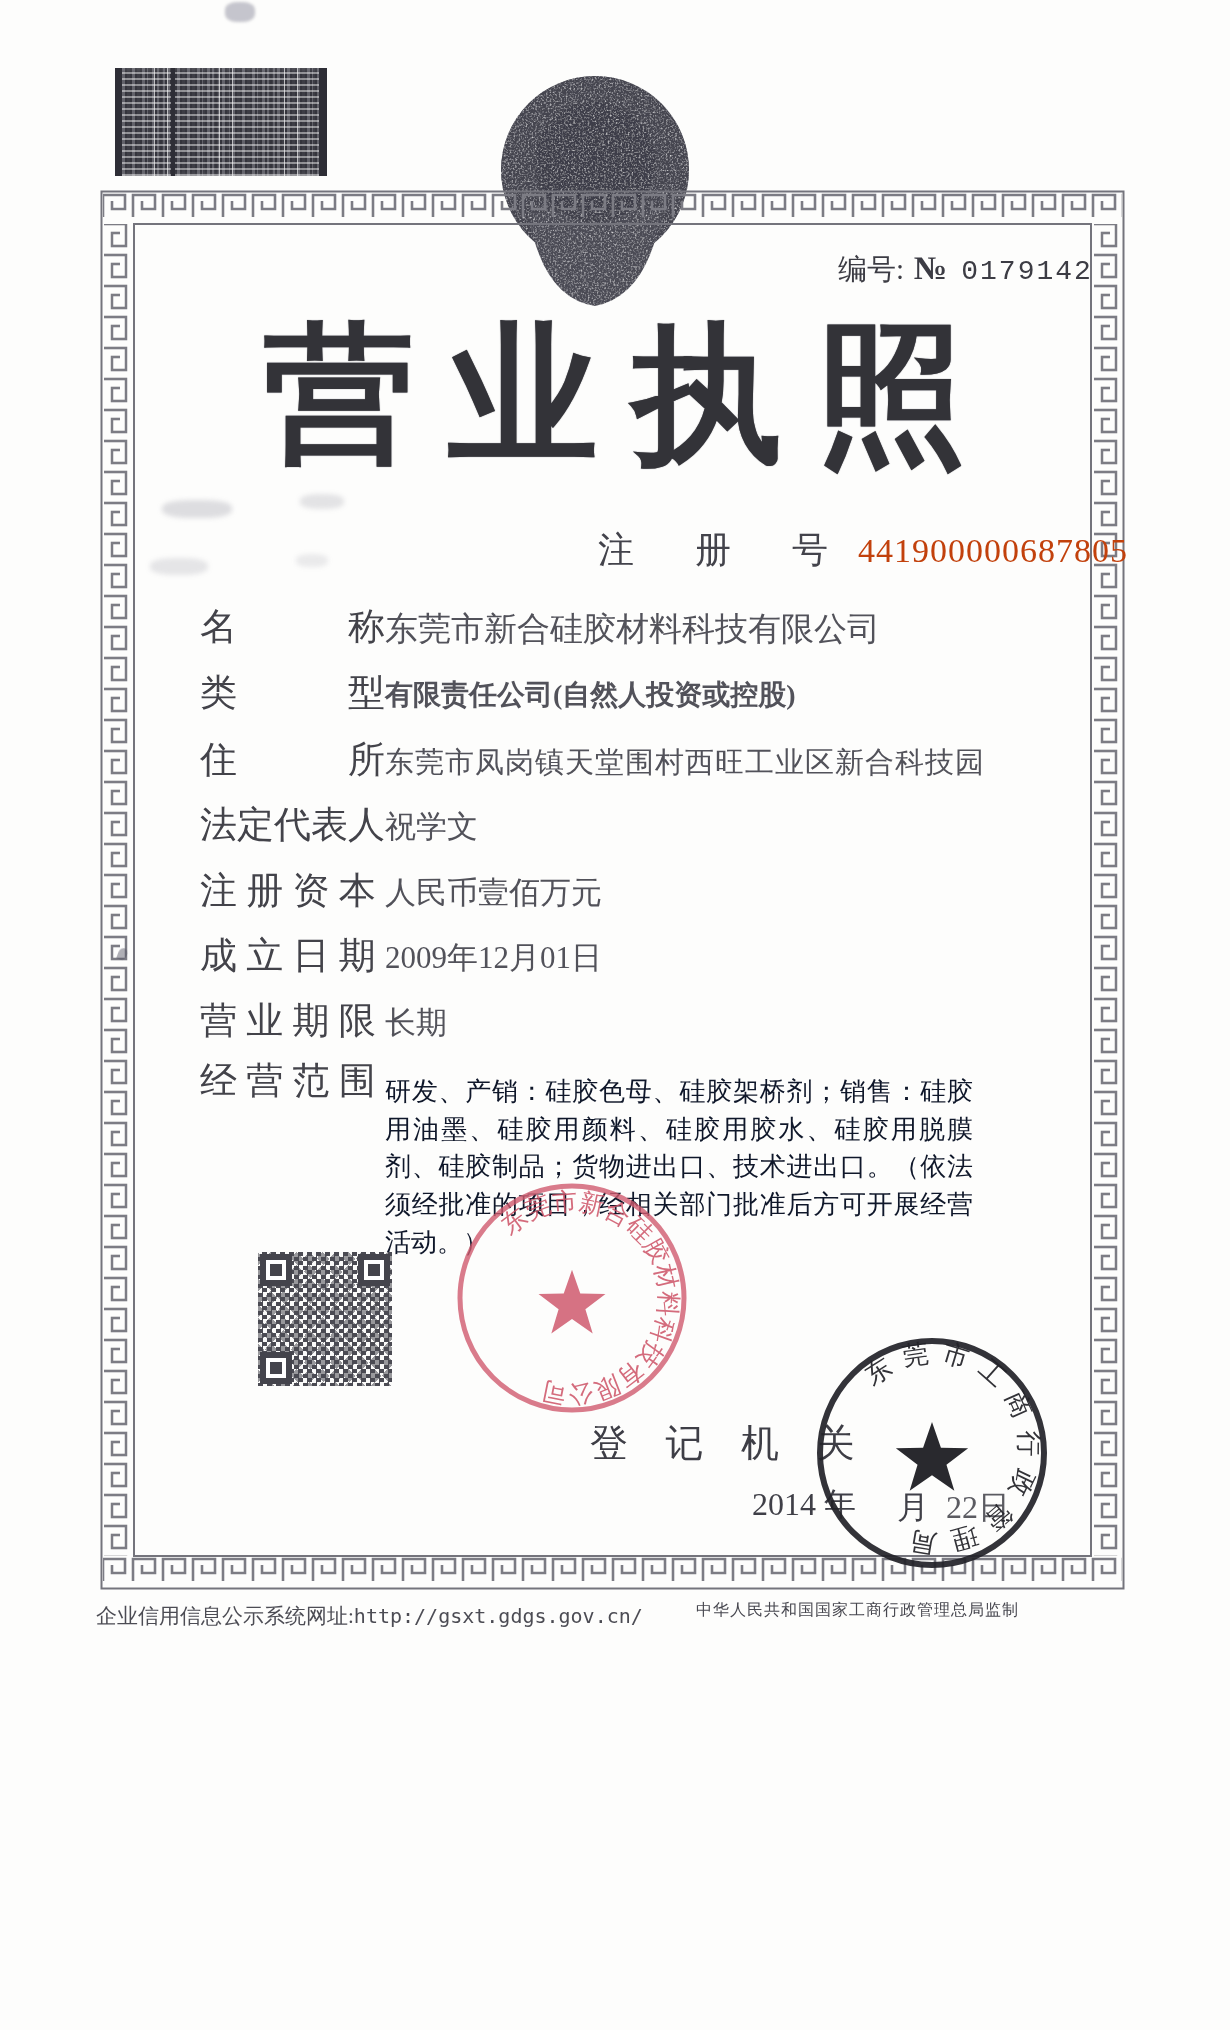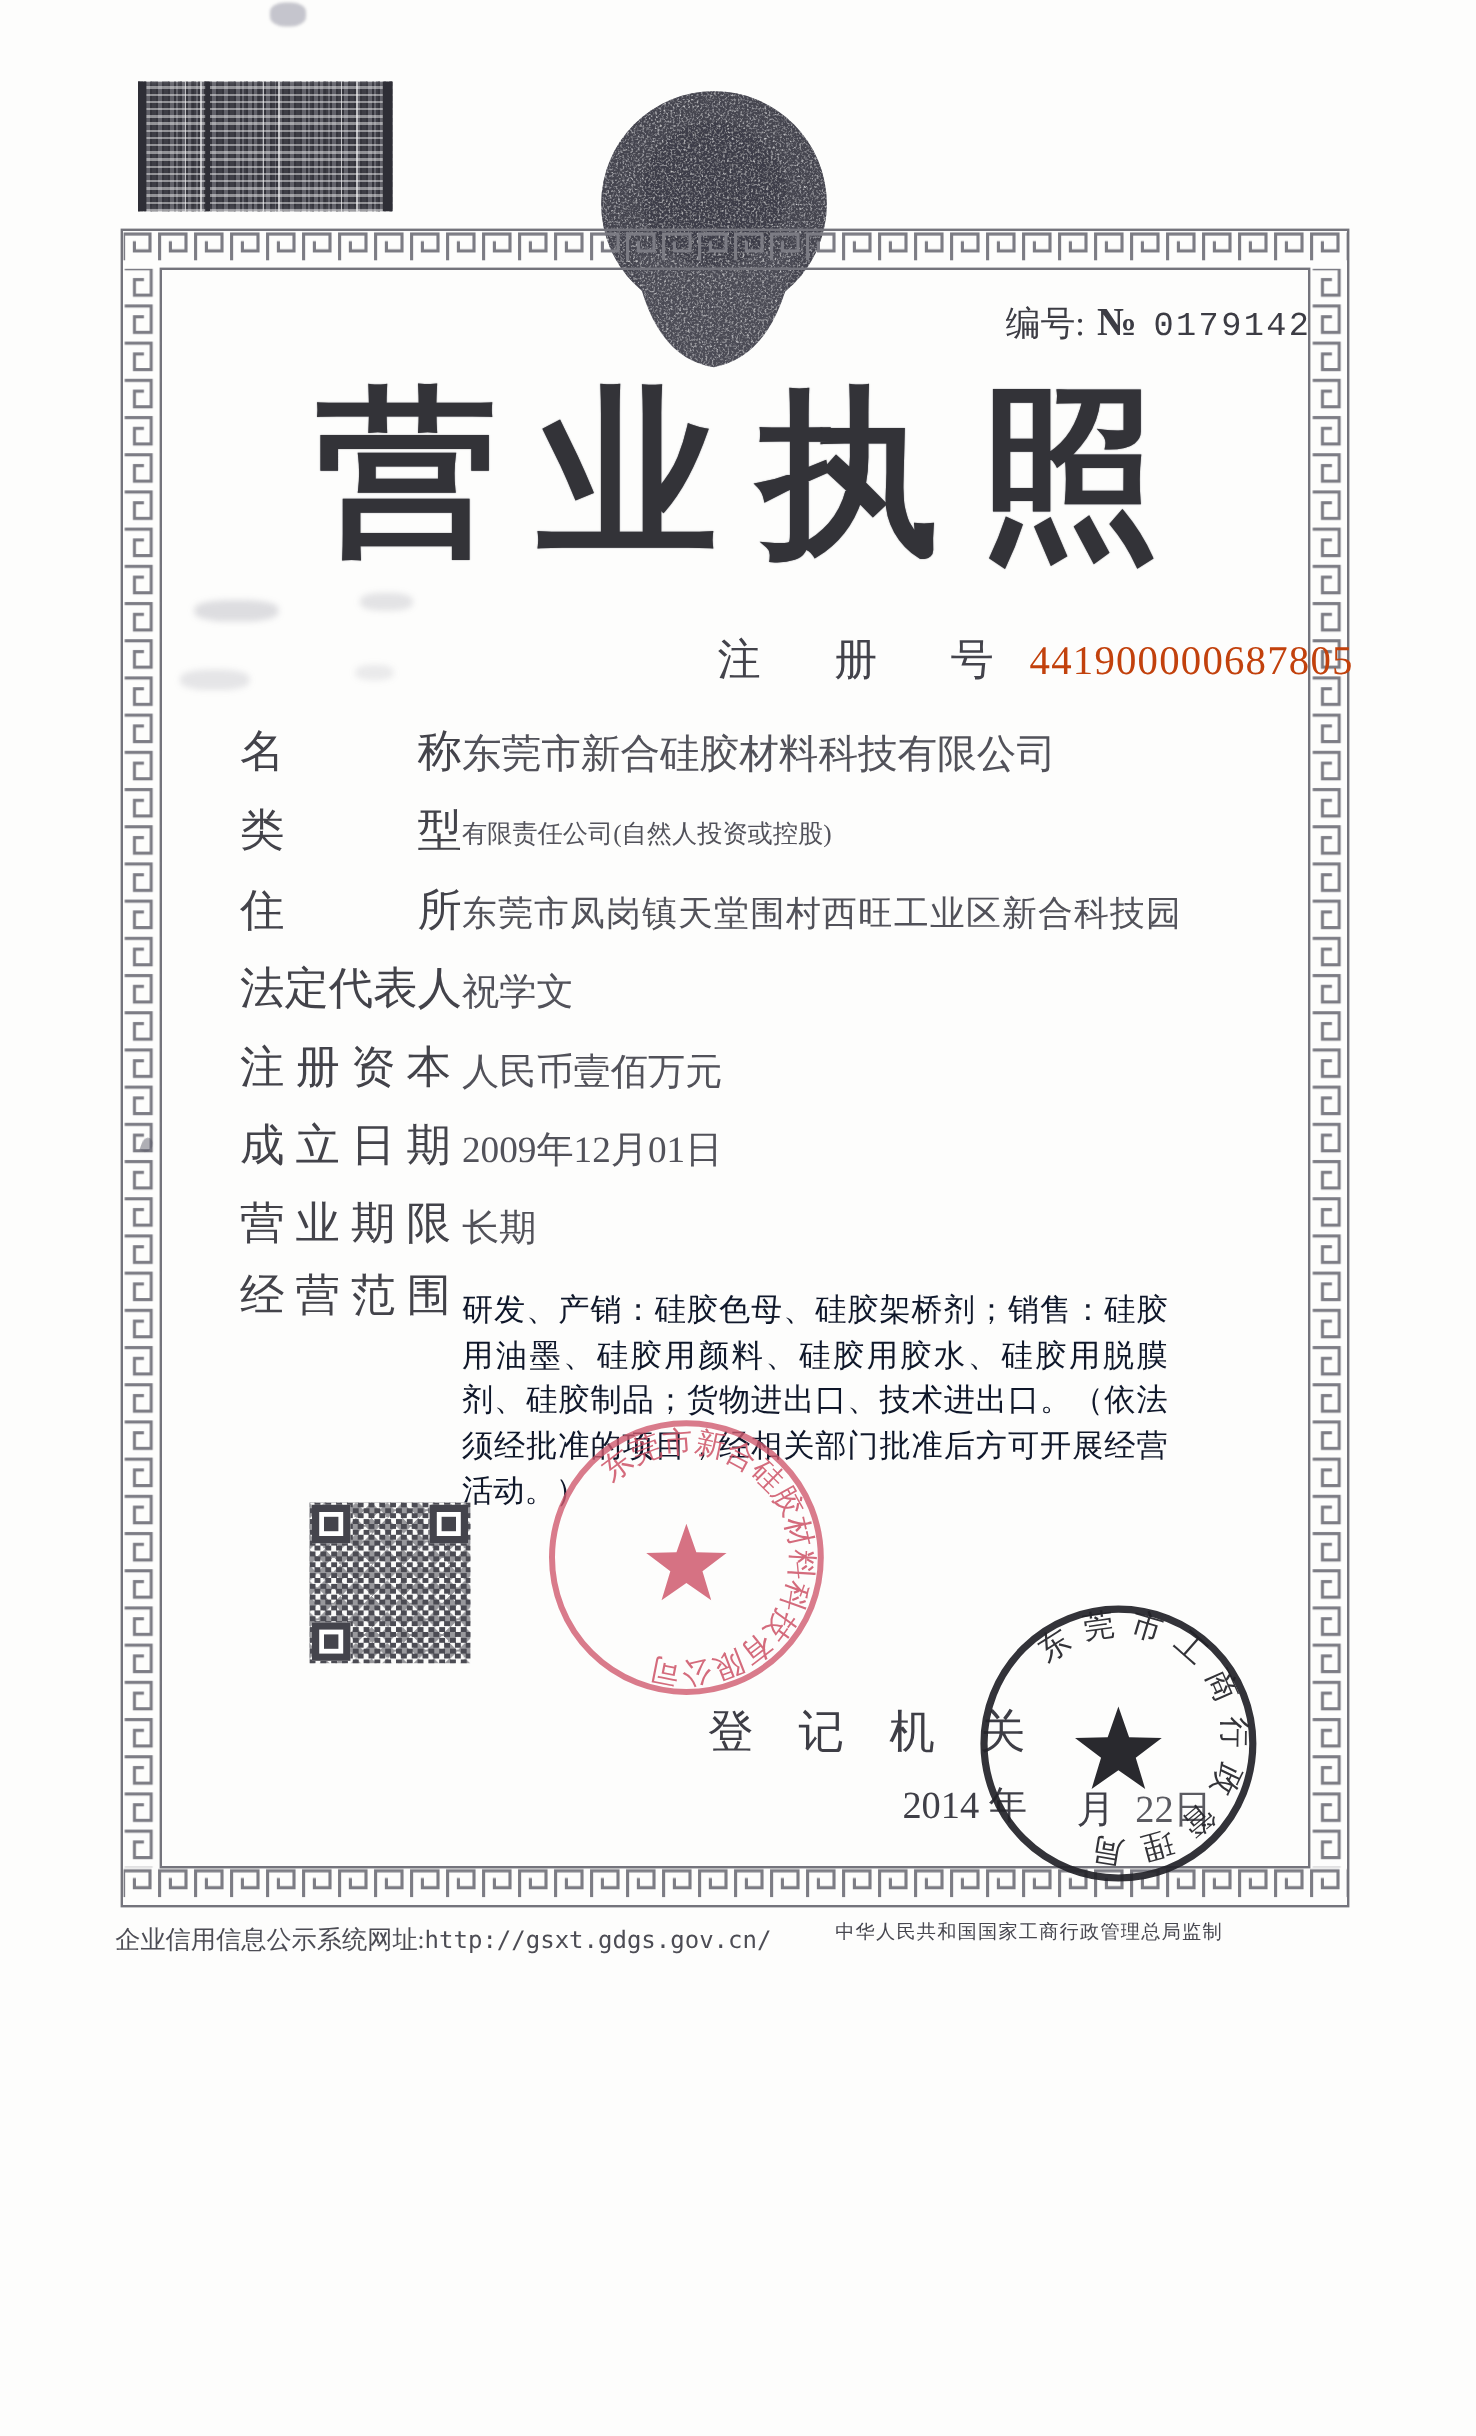--- a/index.html
+++ b/index.html
@@ -36,21 +36,21 @@
 
   .regno{position:absolute;left:598px;top:526px;white-space:nowrap;color:#4a4a52;}
   .regno-label{font-size:36px;letter-spacing:26px;color:#43434b;}
   .regno-num{font-size:34px;letter-spacing:1px;color:#c2410c;}
 
   .row{position:absolute;left:200px;width:860px;display:flex;align-items:flex-start;}
   .flabel{display:inline-block;width:185px;flex:0 0 185px;font-size:37px;line-height:46px;
     color:#43434a;white-space:pre;}
   .fvalue{font-size:31px;line-height:44px;color:#52525a;padding-top:3px;}
   .v-name{font-size:33px;}
-  .v-type{font-size:21px;}
+  .v-type{font-size:28px;font-weight:bold;}
   .v-addr{font-size:29px;letter-spacing:1px;}
   .v-scope{display:block;width:588px;font-size:26px;line-height:1.45;margin-top:12px;
     text-align:justify;color:#0f172a;}
 
   .qr{position:absolute;left:258px;top:1252px;width:134px;height:134px;background:
       repeating-conic-gradient(#4b4b53 0deg 90deg, rgba(0,0,0,0) 90deg 180deg),
       repeating-conic-gradient(from 45deg, rgba(75,75,83,.55) 0deg 90deg, rgba(255,255,255,.4) 90deg 180deg),
       #f6f6f5;
     background-size:9px 9px, 13px 13px;}
   .fp{position:absolute;width:20px;height:20px;border:6px solid #44444c;background:#fff;}

